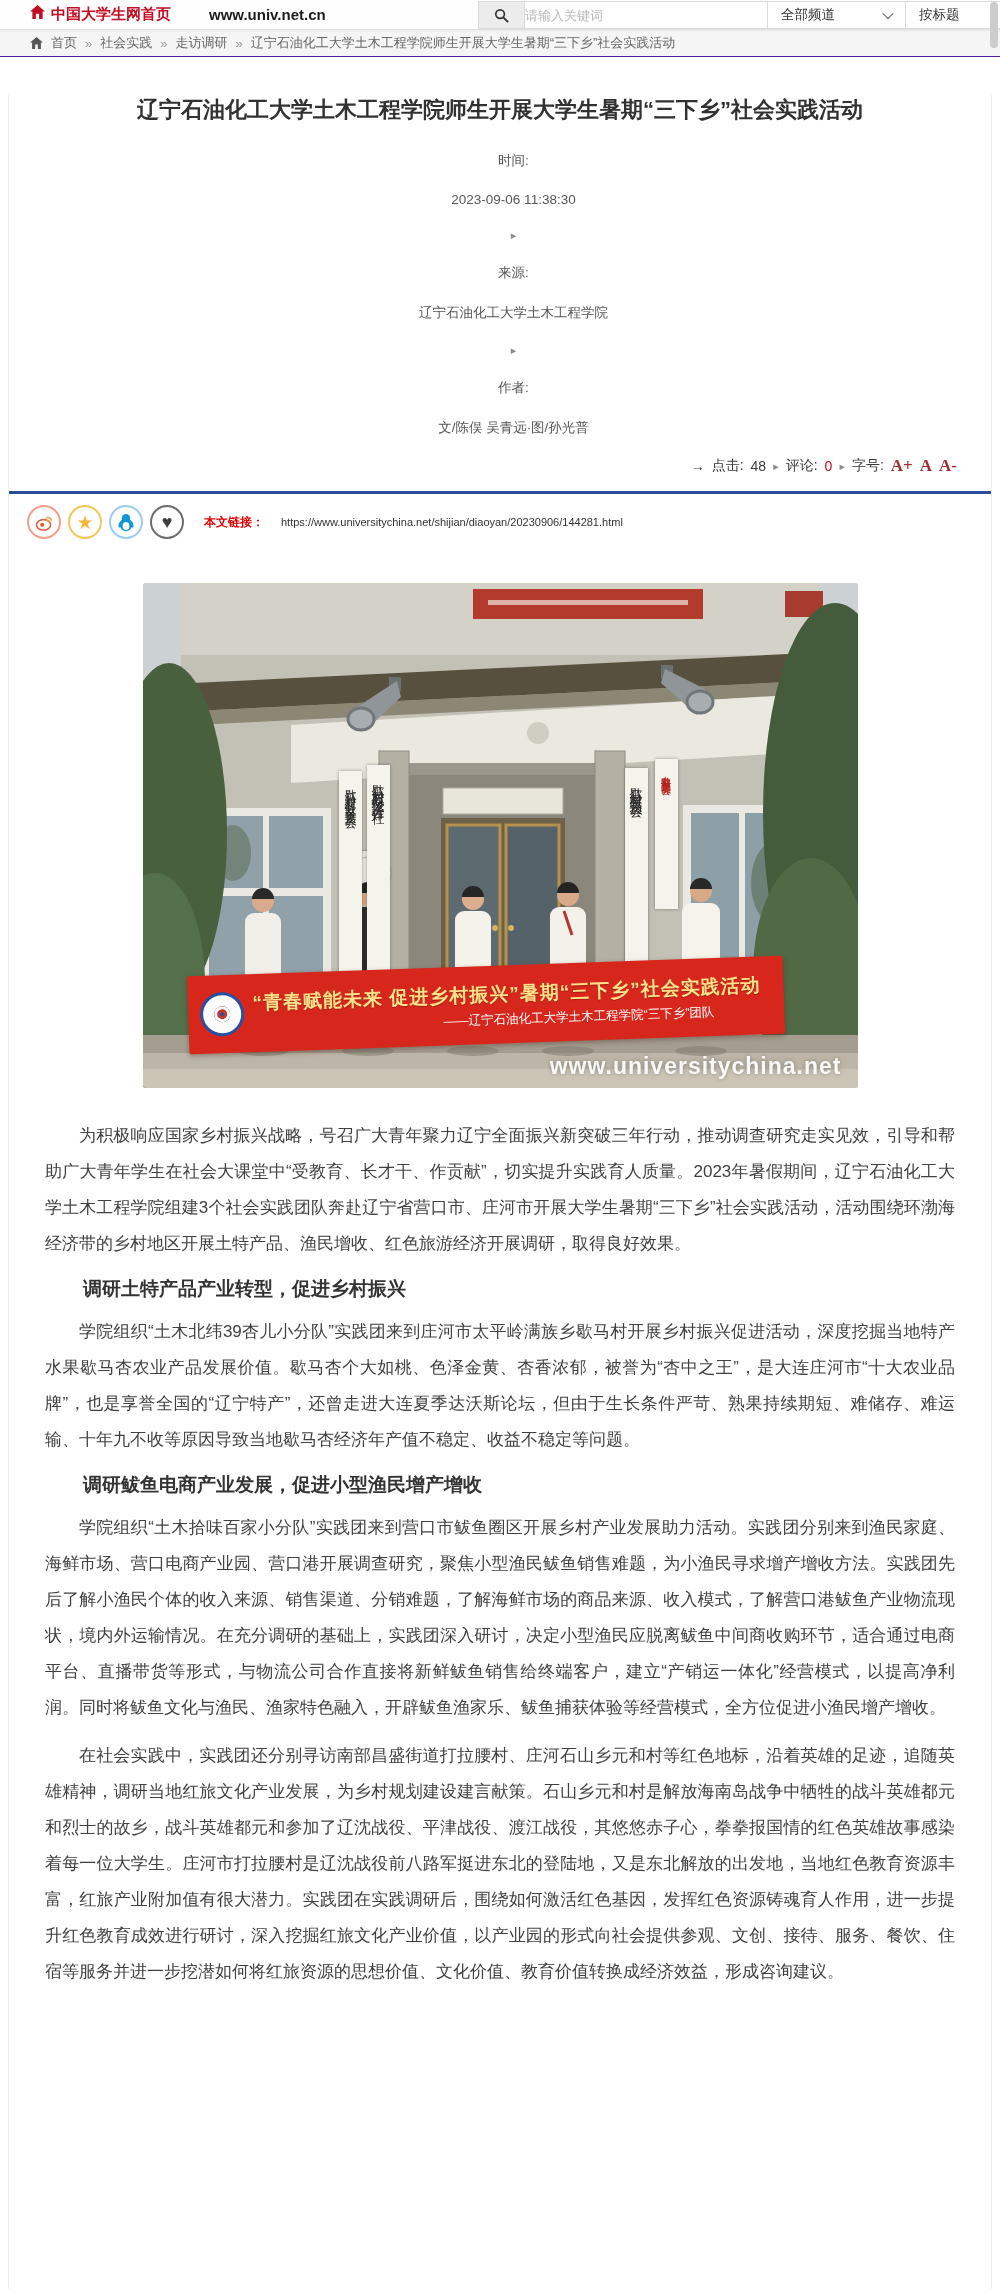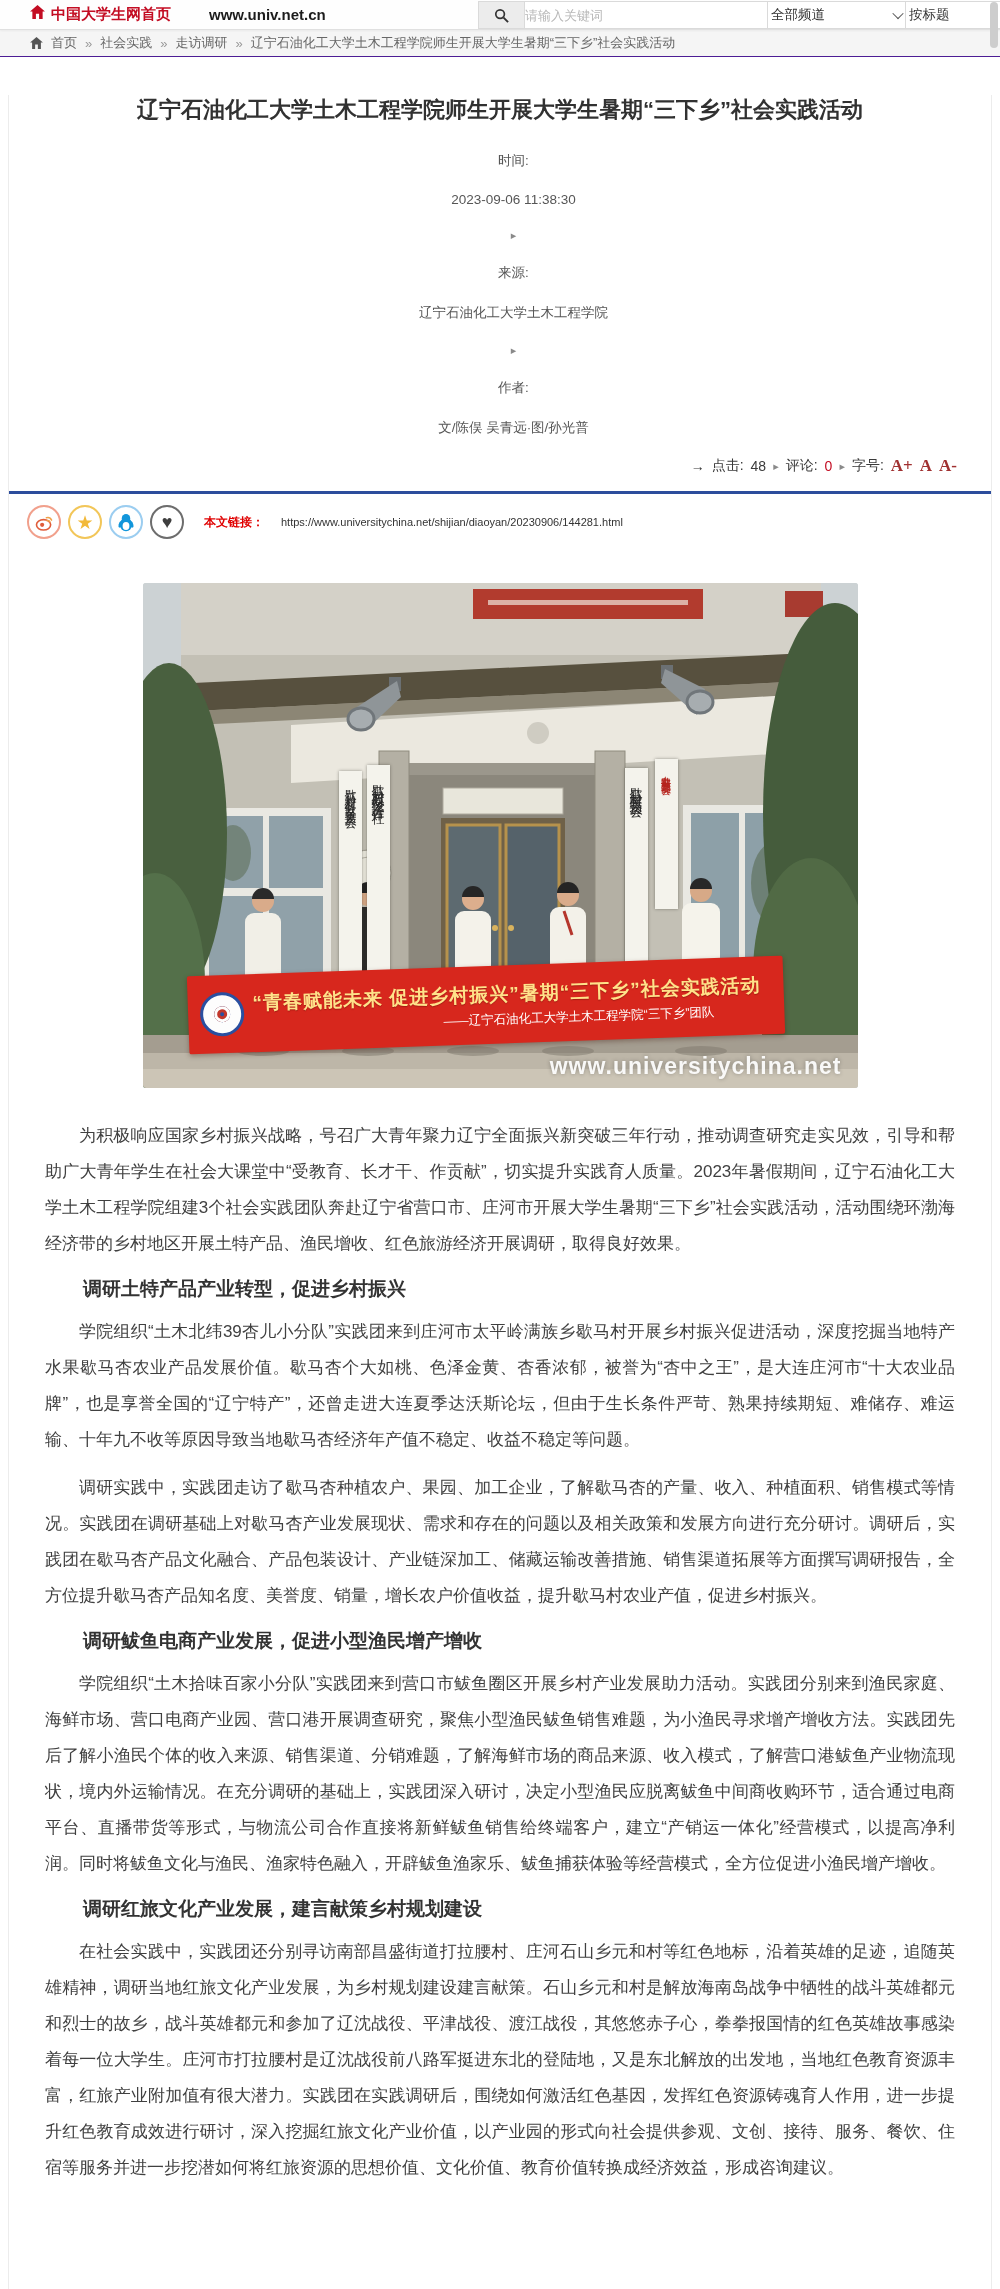--- a/index.html
+++ b/index.html
@@ -14,21 +14,21 @@
   .brand { display:flex; align-items:flex-start; gap:6px; color:#c30d23;
     font-weight:bold; font-size:15px; cursor:pointer;font-family:Liberation Mono, monospace; }
   .site-url { margin-left:38px; font-weight:bold; color:#1c1c1c; font-size:15px; }
   .searchbar { position:absolute; left:478px; top:1px; height:28px; display:flex;
     align-items:stretch; border:1px solid #dadada; background:#fff; }
   .search-btn { width:46px; background:#ececec; border:none; border-right:1px solid #dadada;
     display:flex; align-items:center; justify-content:center; cursor:pointer; }
   .search-input { width:242px; border:none; outline:none; padding:0 0; font-size:13px; color:#333; }
   .search-input::placeholder { color:#b8b8b8; }
   .selectbox { width:138px; border-left:1px solid #dadada; display:flex; align-items:center;
-    justify-content:space-between; padding:0 3px; font-size:13.5px; color:#333;
+    justify-content:space-between; padding:0 13px; font-size:13.5px; color:#333;
     background:#fff; cursor:pointer; }
   .selectbox.small { width:126px; }
   .chev { width:8px; height:8px; border-right:1.6px solid #555; border-bottom:1.6px solid #555;
     transform:rotate(45deg) translate(-1px,-1px); }
   .scroll-thumb { position:absolute; right:2px; top:2px; width:8px; height:46px;
     background:#cdcdcd; border-radius:4px; z-index:9; }
 
   
   .breadcrumb { height:27px; background:#f5f5f5; border-bottom:1px solid #4c1d95;
     display:flex; align-items:center; padding-left:30px; font-size:13px; color:#666; gap:8px; }
@@ -301,21 +301,19 @@
         </span>
       </div>
 
       <div class="watermark">www.universitychina.net</div>
     </figure>
 
     <article class="article-body">
         <p class="para">为积极响应国家乡村振兴战略，号召广大青年聚力辽宁全面振兴新突破三年行动，推动调查研究走实见效，引导和帮助广大青年学生在社会大课堂中“受教育、长才干、作贡献”，切实提升实践育人质量。2023年暑假期间，辽宁石油化工大学土木工程学院组建3个社会实践团队奔赴辽宁省营口市、庄河市开展大学生暑期“三下乡”社会实践活动，活动围绕环渤海经济带的乡村地区开展土特产品、渔民增收、红色旅游经济开展调研，取得良好效果。</p>
         <h3 class="sub-head">调研土特产品产业转型，促进乡村振兴</h3>
         <p class="para">学院组织“土木北纬39杏儿小分队”实践团来到庄河市太平岭满族乡歇马村开展乡村振兴促进活动，深度挖掘当地特产水果歇马杏农业产品发展价值。歇马杏个大如桃、色泽金黄、杏香浓郁，被誉为“杏中之王”，是大连庄河市“十大农业品牌”，也是享誉全国的“辽宁特产”，还曾走进大连夏季达沃斯论坛，但由于生长条件严苛、熟果持续期短、难储存、难运输、十年九不收等原因导致当地歇马杏经济年产值不稳定、收益不稳定等问题。</p>
-        <p class="para">调研实践中，实践团走访了歇马杏种植农户、果园、加工企业，了解歇马杏的产量、收入、种植面积、销售模式等情况。实践团在调研基础上对歇马杏产业发展现状、需求和存在的问题以及相关政策和发展方向进行充分研讨。调研后，实践团在歇马杏产品文化融合、产品包装设计、产业链深加工、储藏运输改善措施、销售渠道拓展等方面撰写调研报告，全方位提升歇马杏产品知名度、美誉度、销量，增长农户价值收益，提升歇马村农业产值，促进乡村振兴。</p>
         <h3 class="sub-head">调研鲅鱼电商产业发展，促进小型渔民增产增收</h3>
         <p class="para">学院组织“土木拾味百家小分队”实践团来到营口市鲅鱼圈区开展乡村产业发展助力活动。实践团分别来到渔民家庭、海鲜市场、营口电商产业园、营口港开展调查研究，聚焦小型渔民鲅鱼销售难题，为小渔民寻求增产增收方法。实践团先后了解小渔民个体的收入来源、销售渠道、分销难题，了解海鲜市场的商品来源、收入模式，了解营口港鲅鱼产业物流现状，境内外运输情况。在充分调研的基础上，实践团深入研讨，决定小型渔民应脱离鲅鱼中间商收购环节，适合通过电商平台、直播带货等形式，与物流公司合作直接将新鲜鲅鱼销售给终端客户，建立“产销运一体化”经营模式，以提高净利润。同时将鲅鱼文化与渔民、渔家特色融入，开辟鲅鱼渔家乐、鲅鱼捕获体验等经营模式，全方位促进小渔民增产增收。</p>
-        <h3 class="sub-head">调研红旅文化产业发展，建言献策乡村规划建设</h3>
         <p class="para">在社会实践中，实践团还分别寻访南部昌盛街道打拉腰村、庄河石山乡元和村等红色地标，沿着英雄的足迹，追随英雄精神，调研当地红旅文化产业发展，为乡村规划建设建言献策。石山乡元和村是解放海南岛战争中牺牲的战斗英雄都元和烈士的故乡，战斗英雄都元和参加了辽沈战役、平津战役、渡江战役，其悠悠赤子心，拳拳报国情的红色英雄故事感染着每一位大学生。庄河市打拉腰村是辽沈战役前八路军挺进东北的登陆地，又是东北解放的出发地，当地红色教育资源丰富，红旅产业附加值有很大潜力。实践团在实践调研后，围绕如何激活红色基因，发挥红色资源铸魂育人作用，进一步提升红色教育成效进行研讨，深入挖掘红旅文化产业价值，以产业园的形式向社会提供参观、文创、接待、服务、餐饮、住宿等服务并进一步挖潜如何将红旅资源的思想价值、文化价值、教育价值转换成经济效益，形成咨询建议。</p>
       </article>
 
   </main>
 </div>
 
 </body></html>

